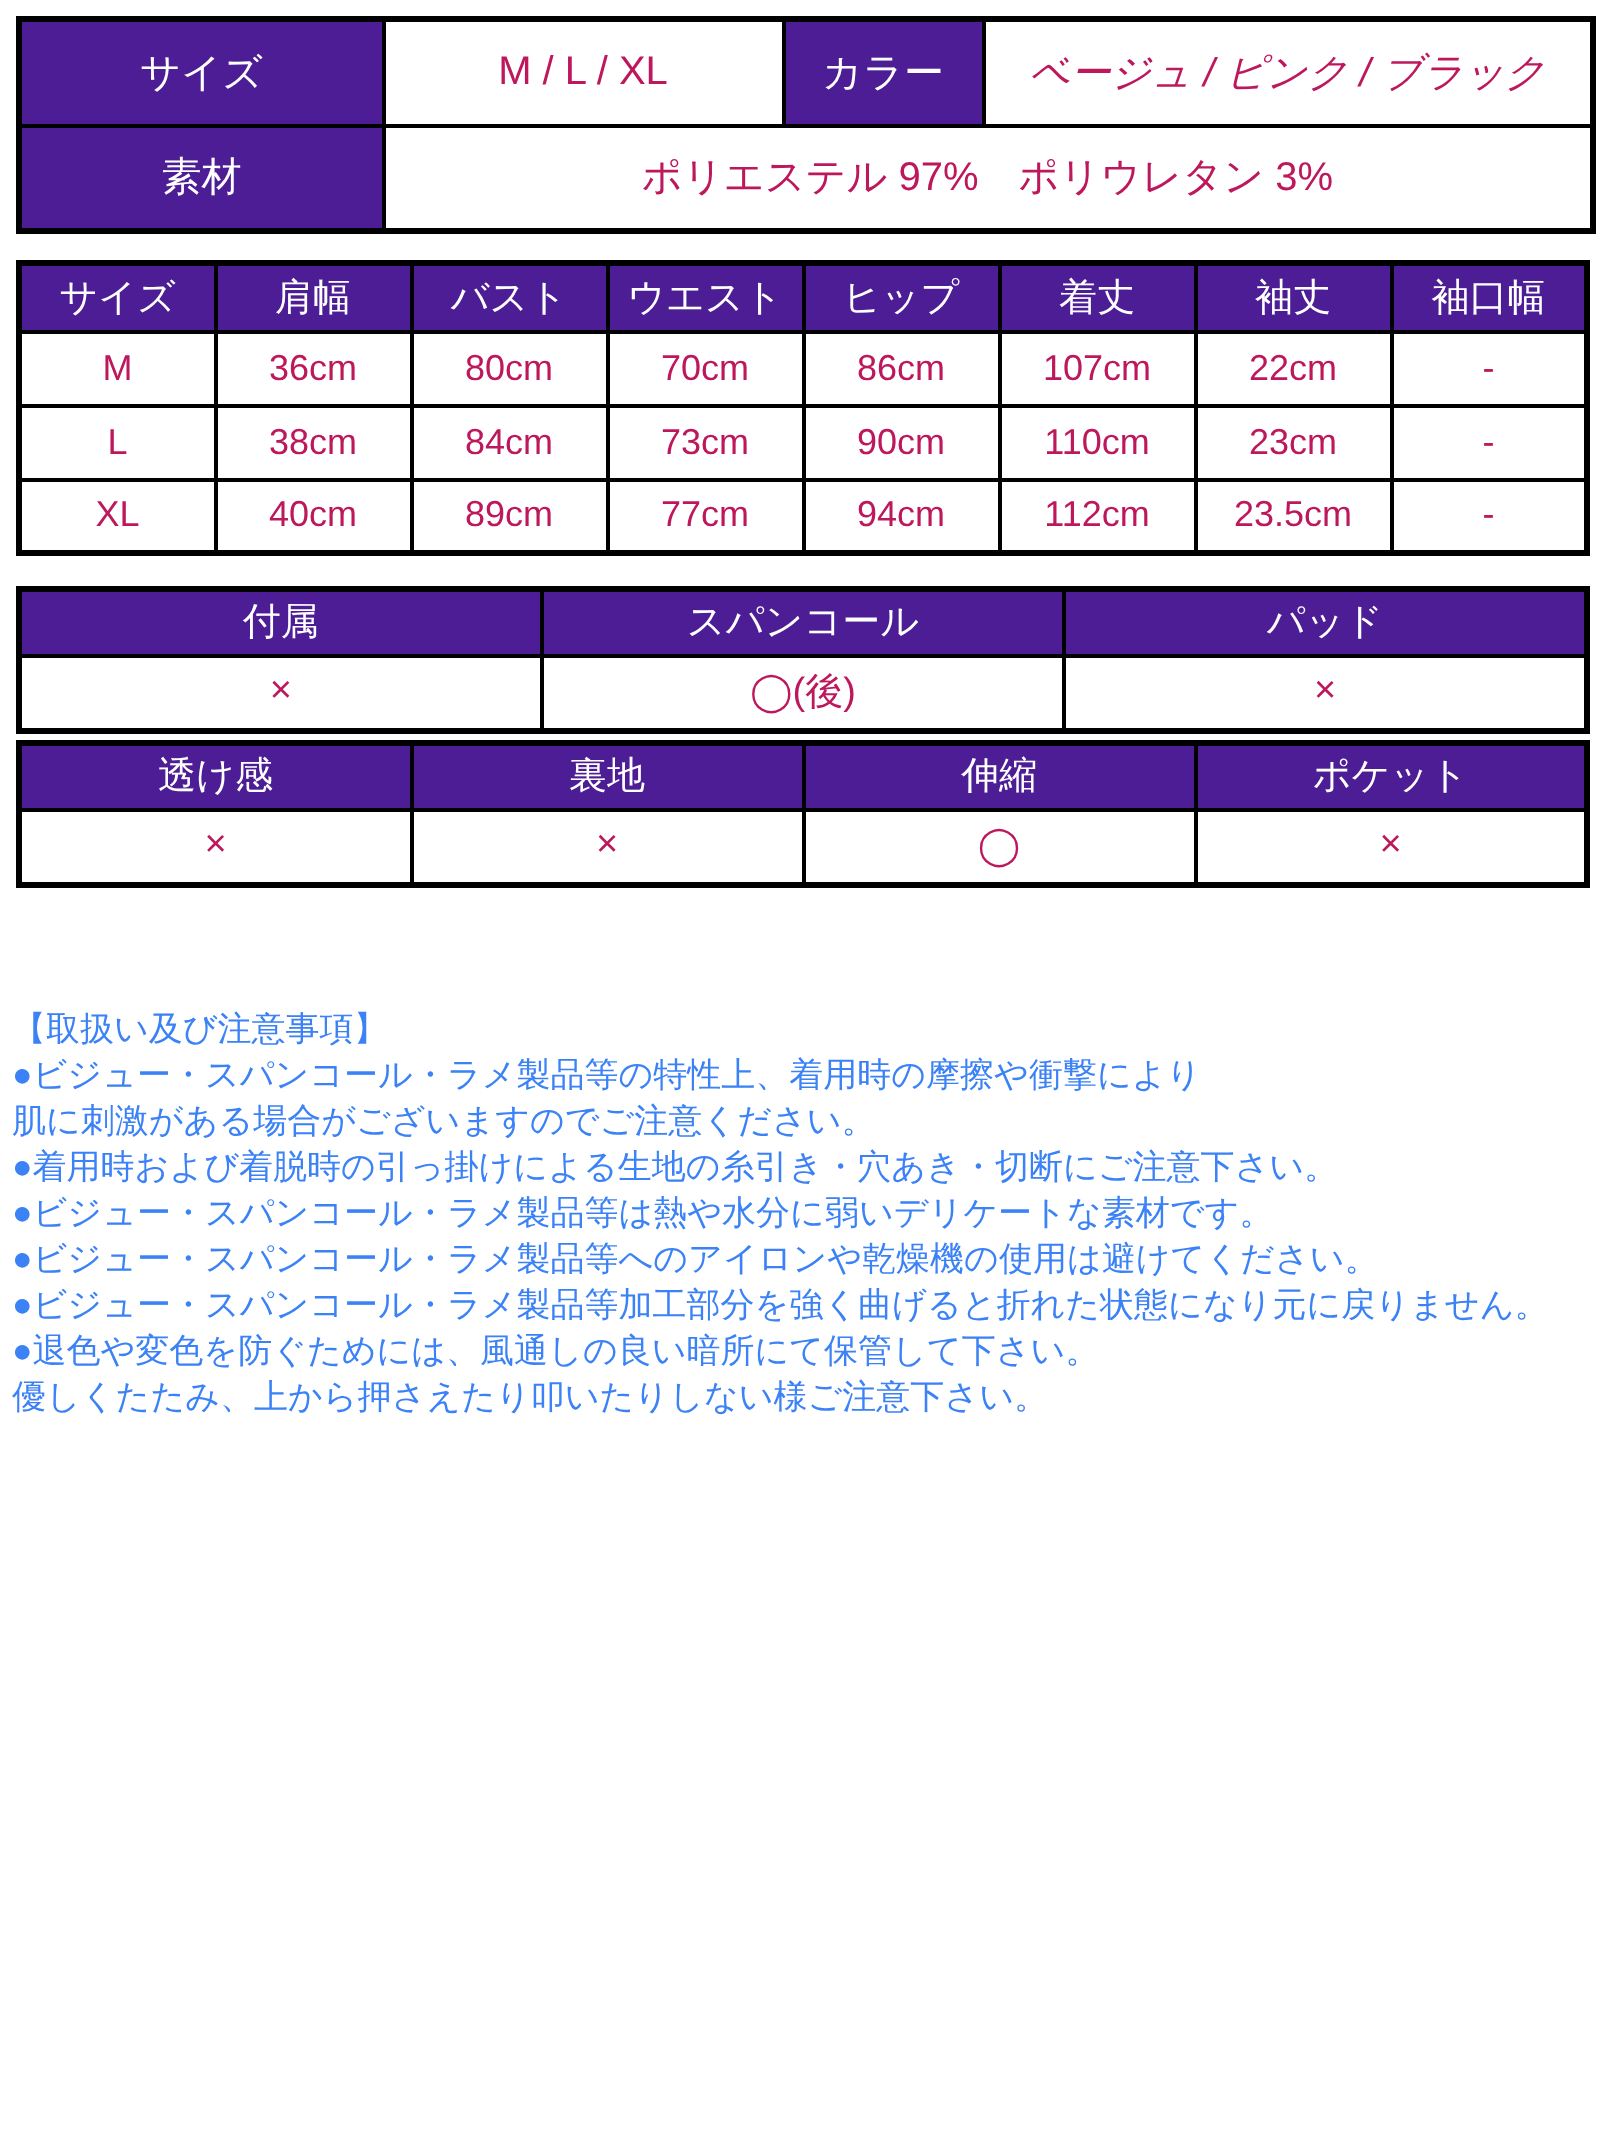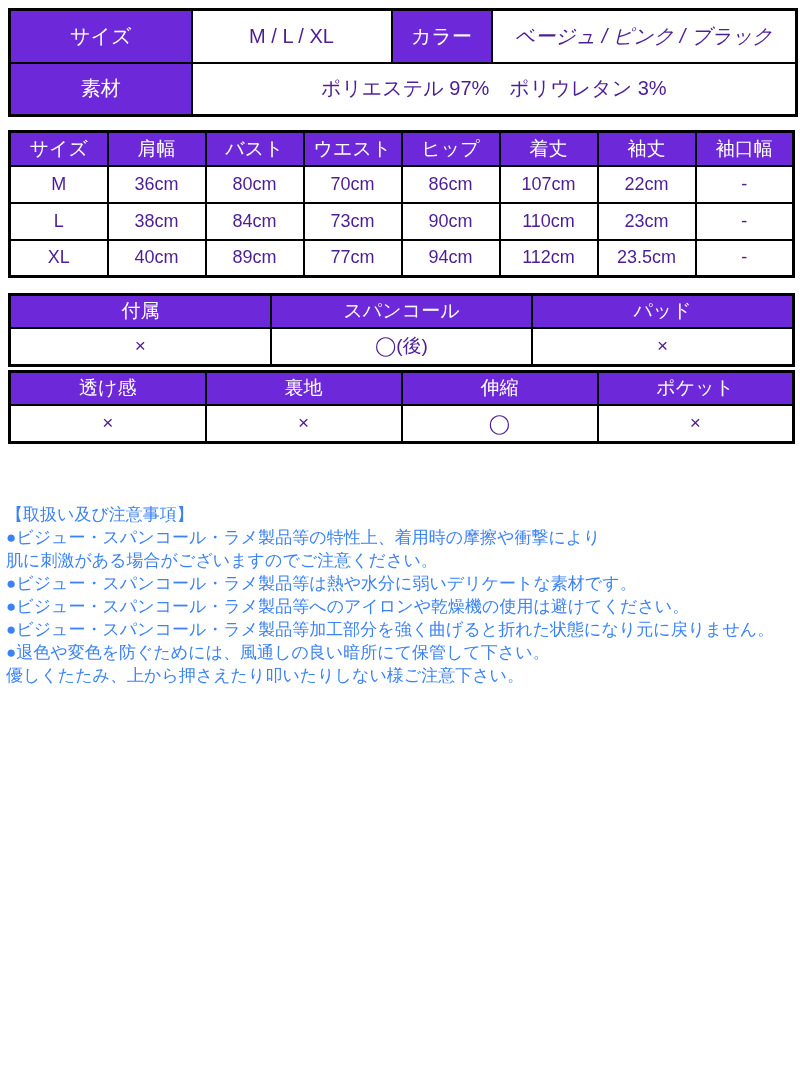--- a/index.html
+++ b/index.html
@@ -18,25 +18,25 @@
     table-layout: fixed;
   }
   th, td {
     border: 2px solid #000000;
     text-align: center;
     vertical-align: middle;
     overflow: hidden;
   }
   table { border: 3px solid #000000; }
   th.dark {
-    background: #6d28d9;
+    background: #4c1d95;
     color: #ffffff;
     font-weight: normal;
   }
-  td { color: #4c1d95; }
+  td { color: #be185d; }
 
   
   .t1 { margin-bottom: 13px; }
   .t1 th, .t1 td { height: 53px; font-size: 20px; }
   .t1 .c1 { width: 182px; }
   .t1 .c2 { width: 200px; }
   .t1 .c3 { width: 100px; }
   .t1 .c4 { width: 305px; font-style: italic; }
 
   
@@ -155,20 +155,21 @@
       <td>◯</td>
       <td>×</td>
     </tr>
   </tbody>
     </table>
 
   <div class="care">
     <div class="line">【取扱い及び注意事項】</div>
     <div class="line">●ビジュー・スパンコール・ラメ製品等の特性上、着用時の摩擦や衝撃により</div>
     <div class="line">肌に刺激がある場合がございますのでご注意ください。</div>
+    <div class="line">●着用時および着脱時の引っ掛けによる生地の糸引き・穴あき・切断にご注意下さい。</div>
     <div class="line">●ビジュー・スパンコール・ラメ製品等は熱や水分に弱いデリケートな素材です。</div>
     <div class="line">●ビジュー・スパンコール・ラメ製品等へのアイロンや乾燥機の使用は避けてください。</div>
     <div class="line">●ビジュー・スパンコール・ラメ製品等加工部分を強く曲げると折れた状態になり元に戻りません。</div>
     <div class="line">●退色や変色を防ぐためには、風通しの良い暗所にて保管して下さい。</div>
     <div class="line">優しくたたみ、上から押さえたり叩いたりしない様ご注意下さい。</div>
   </div>
 
 </div>
 
 </body></html>

